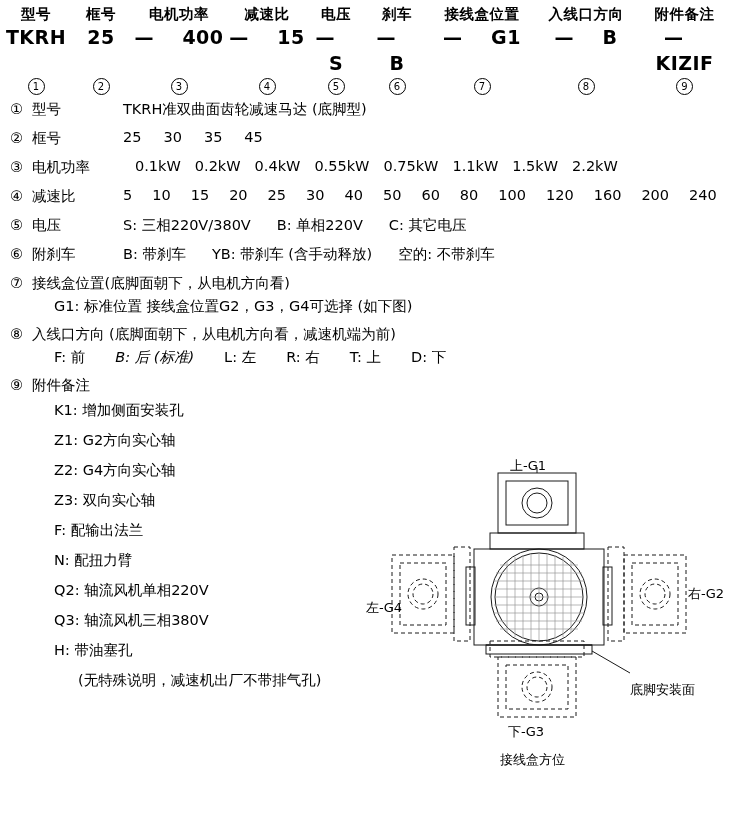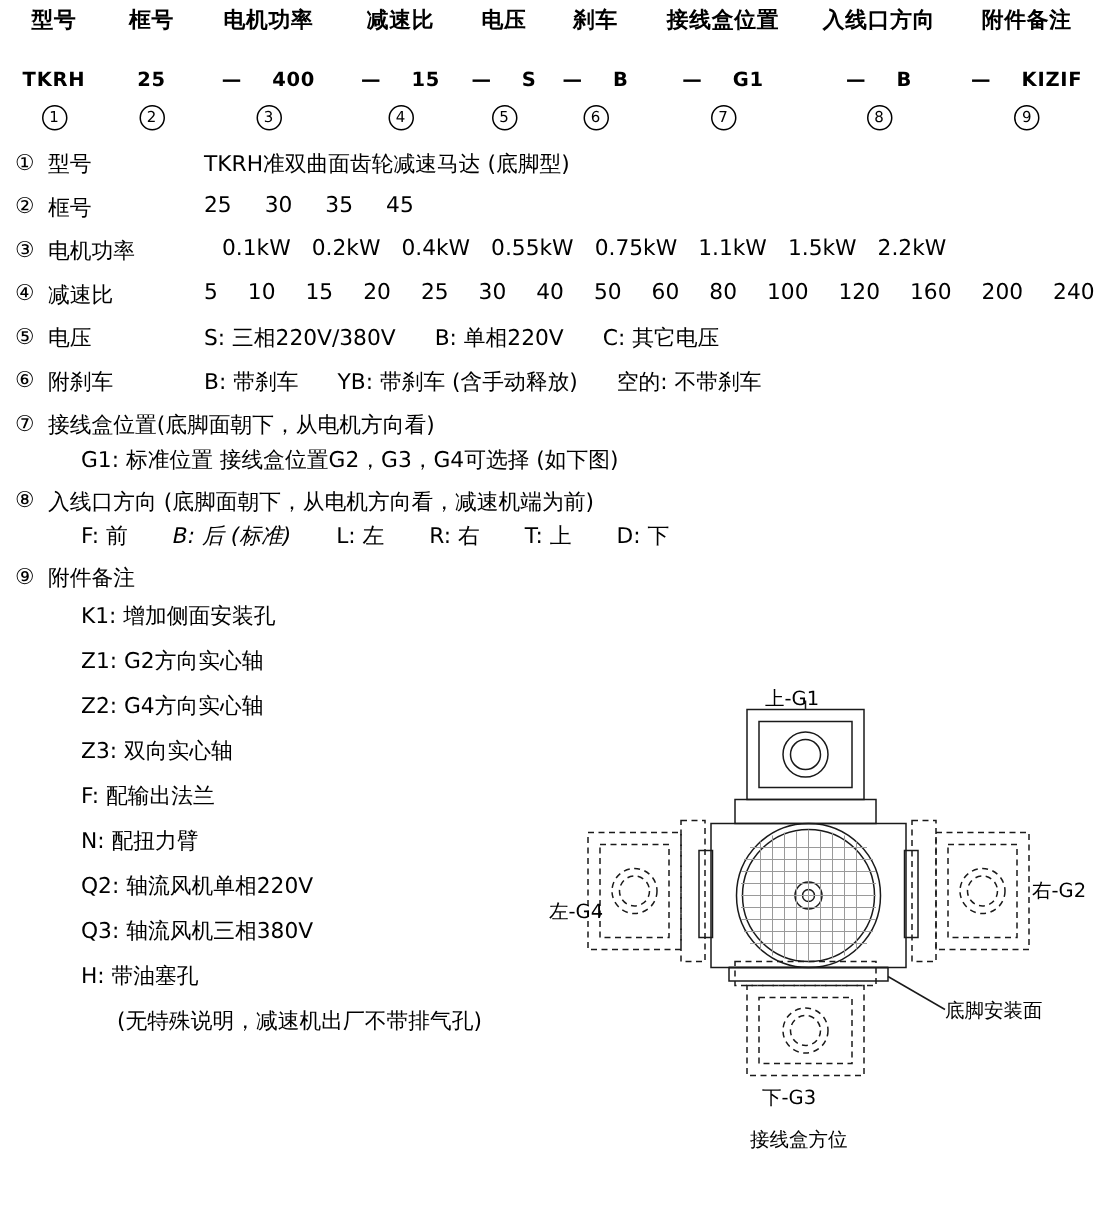--- a/index.html
+++ b/index.html
@@ -11,21 +11,21 @@
     position:relative;
     overflow:hidden;
   }
   .page{position:relative;width:633px;height:816px;}
 
   
   .code-table{position:absolute;left:0;top:4px;width:733px;}
   .code-row{display:flex;width:733px;}
   .code-row .cell{text-align:center;font-size:14.5px;line-height:20px;}
   .row-head .cell{font-weight:bold;letter-spacing:.5px;}
-  .row-code .cell{font-weight:bold;font-size:13px;line-height:26px;letter-spacing:.5px;margin-top:17px;}
+  .row-code .cell{font-weight:bold;font-size:19px;line-height:26px;letter-spacing:.5px;}
   .row-num .cell{font-size:12px;line-height:20px;}
   .circ{
     display:inline-block;width:15px;height:15px;border:1px solid #000;border-radius:50%;
     font-size:10px;line-height:15px;text-align:center;
   }
 
   
   .c1{width:72px;}
   .c2{width:58px;}
   .c3{width:98px;}
@@ -34,21 +34,21 @@
   .c6{width:62px;}
   .c7{width:108px;}
   .c8{width:100px;}
   .c9{width:97px;}
 
   
   .body{position:absolute;left:0;top:100px;width:733px;}
   .item{display:flex;align-items:flex-start;margin-bottom:10px;font-size:14.5px;}
   .item .marker{width:22px;flex:0 0 22px;padding-top:1px;}
   .item .label{flex:0 0 auto;white-space:nowrap;}
-  .item .content{margin-left:16px;}
+  .item .content{margin-left:3px;}
   .vals{display:flex;}
   .vals span{display:inline-block;}
 
   .l-w1{width:88px;}   
   .l-w2{width:100px;}  
 
   .sub{margin-left:32px;font-size:14.5px;margin-bottom:9px;}
   .sub-indent{margin-left:54px;}
   .note{margin-left:64px;}
 
@@ -313,17 +313,17 @@
 
       <g stroke="#1a1a1a" stroke-width="1" fill="none">
         <line x1="159" y1="12" x2="159" y2="18"></line>
       </g>
     </svg>
 
     <div class="dg-label" style="left:132px;top:2px;">上-G1</div>
     <div class="dg-label" style="left:-12px;top:144px;">左-G4</div>
     <div class="dg-label" style="left:310px;top:130px;">右-G2</div>
     <div class="dg-label" style="left:130px;top:268px;">下-G3</div>
-    <div class="dg-label" style="left:252px;top:210px;">底脚安装面</div>
+    <div class="dg-label" style="left:252px;top:226px;">底脚安装面</div>
     <div class="dg-label" style="left:122px;top:296px;">接线盒方位</div>
   </div>
 
 </div>
 
 </body></html>

